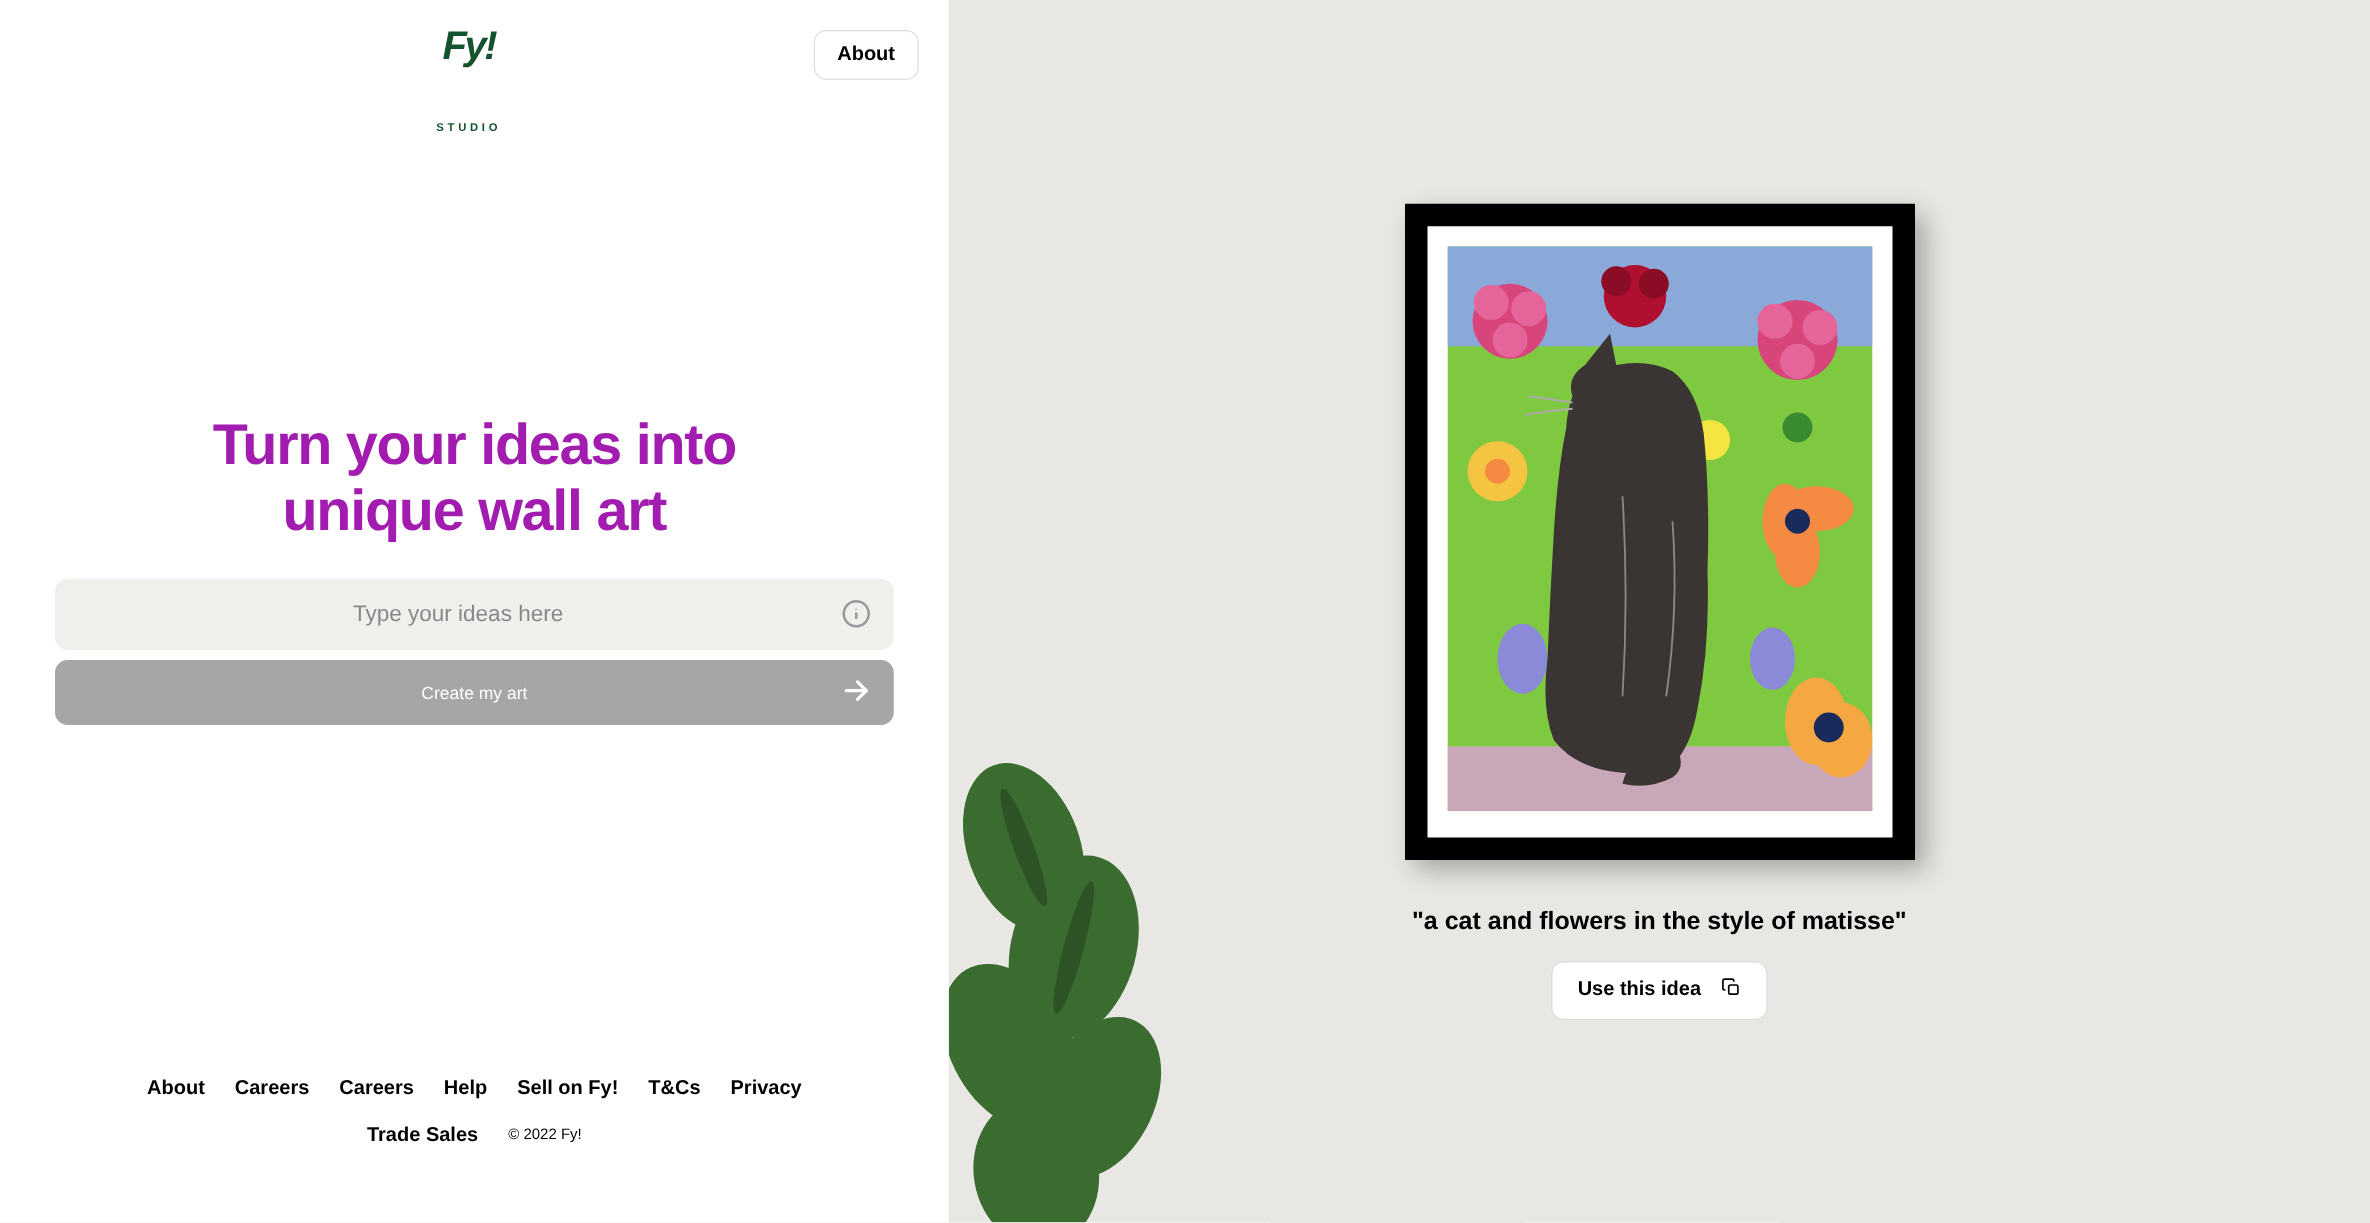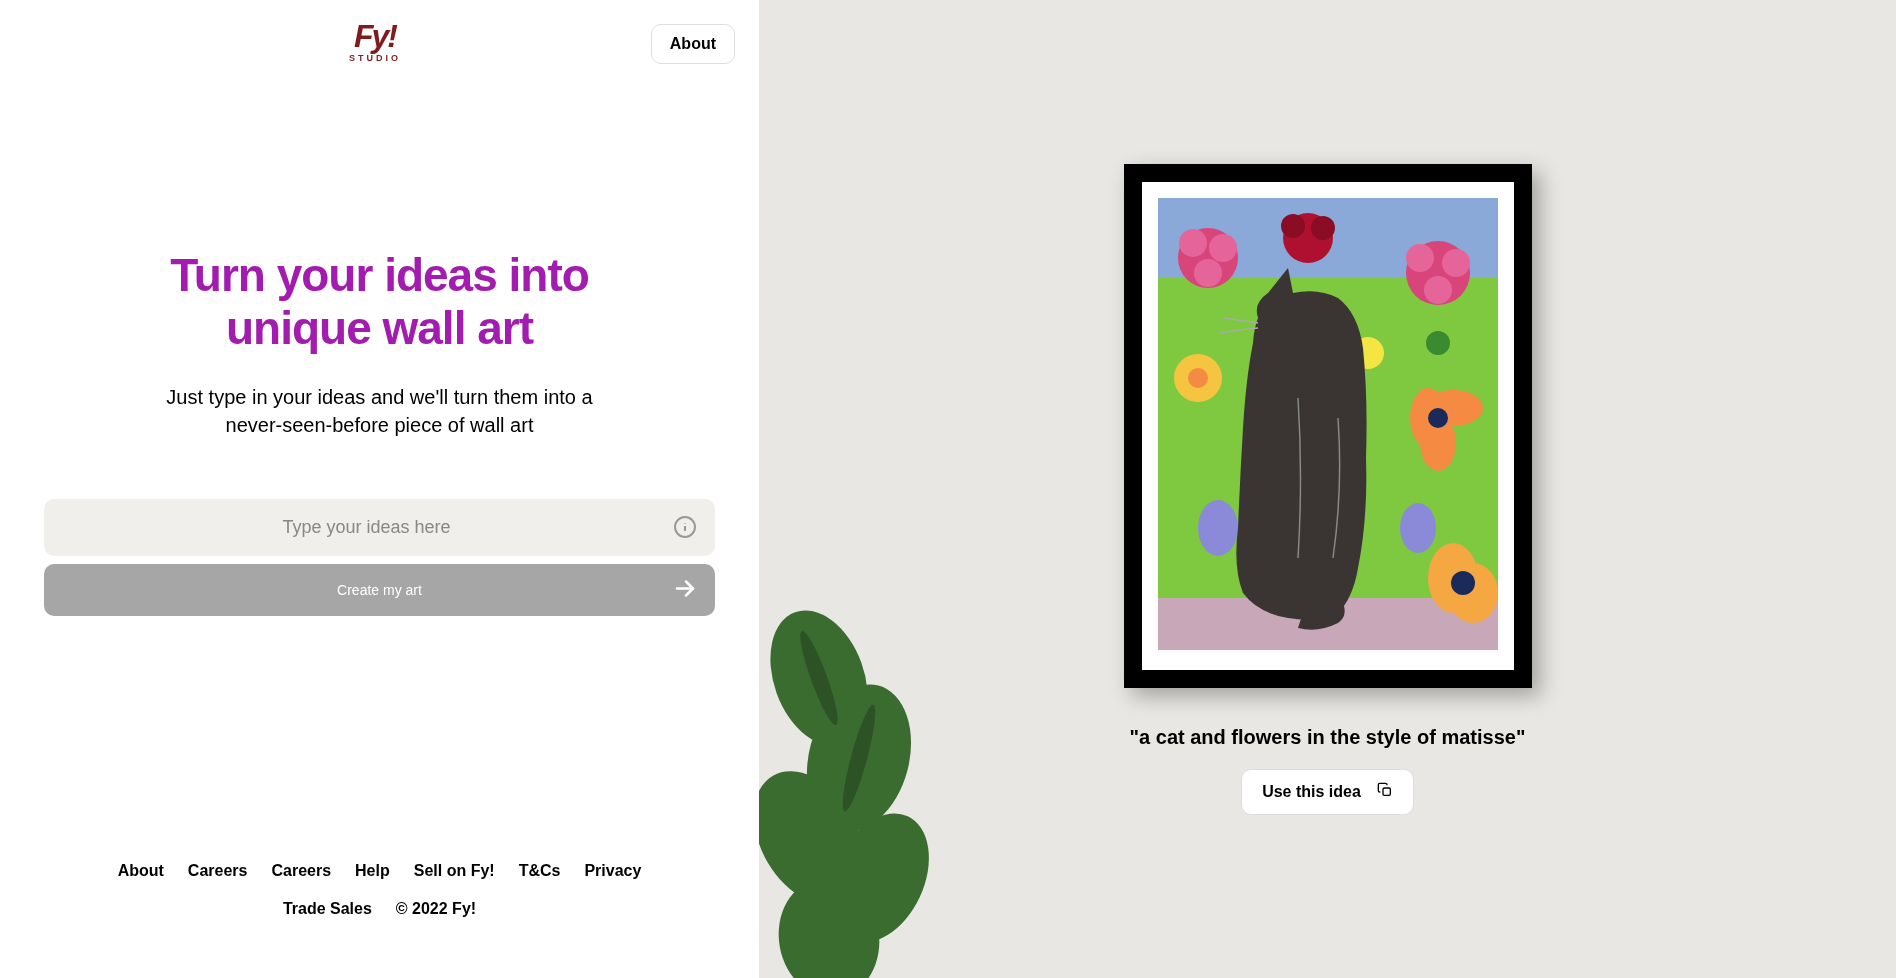--- a/index.html
+++ b/index.html
@@ -29,25 +29,26 @@
 .header {
   display: flex;
   justify-content: space-between;
   align-items: flex-start;
   padding: 0 0 0 325px;
 }
 
 .logo {
   font-weight: 900;
   letter-spacing: -1px;
-  color: #7f1d1d;
+  color: #14532d;
   display: flex;
   flex-direction: column;
   align-items: center;
   line-height: 1;
+  gap: 44px;
 }
 
 .logo-main {
   font-size: 32px;
   font-weight: 900;
   font-style: italic;
   letter-spacing: -2px;
 }
 
 .logo-sub {
@@ -164,22 +165,22 @@
 
 .footer-link {
   font-size: 16px;
   font-weight: 600;
   color: #000;
   text-decoration: none;
   cursor: pointer;
 }
 
 .footer-copy {
-  font-size: 16px;
-  font-weight: 700;
+  font-size: 12px;
+  font-weight: 400;
   color: #000;
 }
 
 .right-panel {
   flex: 1;
   background: #e8e7e3;
   position: relative;
   display: flex;
   flex-direction: column;
   align-items: center;
@@ -246,21 +247,20 @@
       <span class="logo-sub">STUDIO</span>
     </div>
     <button class="about-button">About</button>
   </div>
 
   <div class="content">
     <h1 class="title">
       <span>Turn your ideas into</span><br>
       <span>unique wall art</span>
     </h1>
-    <p class="subtitle">Just type in your ideas and we'll turn them into a never-seen-before piece of wall art</p>
 
     <div class="input-container">
       <input type="text" class="idea-input" placeholder="Type your ideas here" style="">
       <span class="info-icon">
         <svg width="24" height="24" viewBox="0 0 24 24" fill="none" stroke="#999" stroke-width="2">
           <circle cx="12" cy="12" r="10"></circle>
           <line x1="12" y1="8" x2="12" y2="8.5"></line>
           <line x1="12" y1="11" x2="12" y2="16"></line>
         </svg>
       </span>

